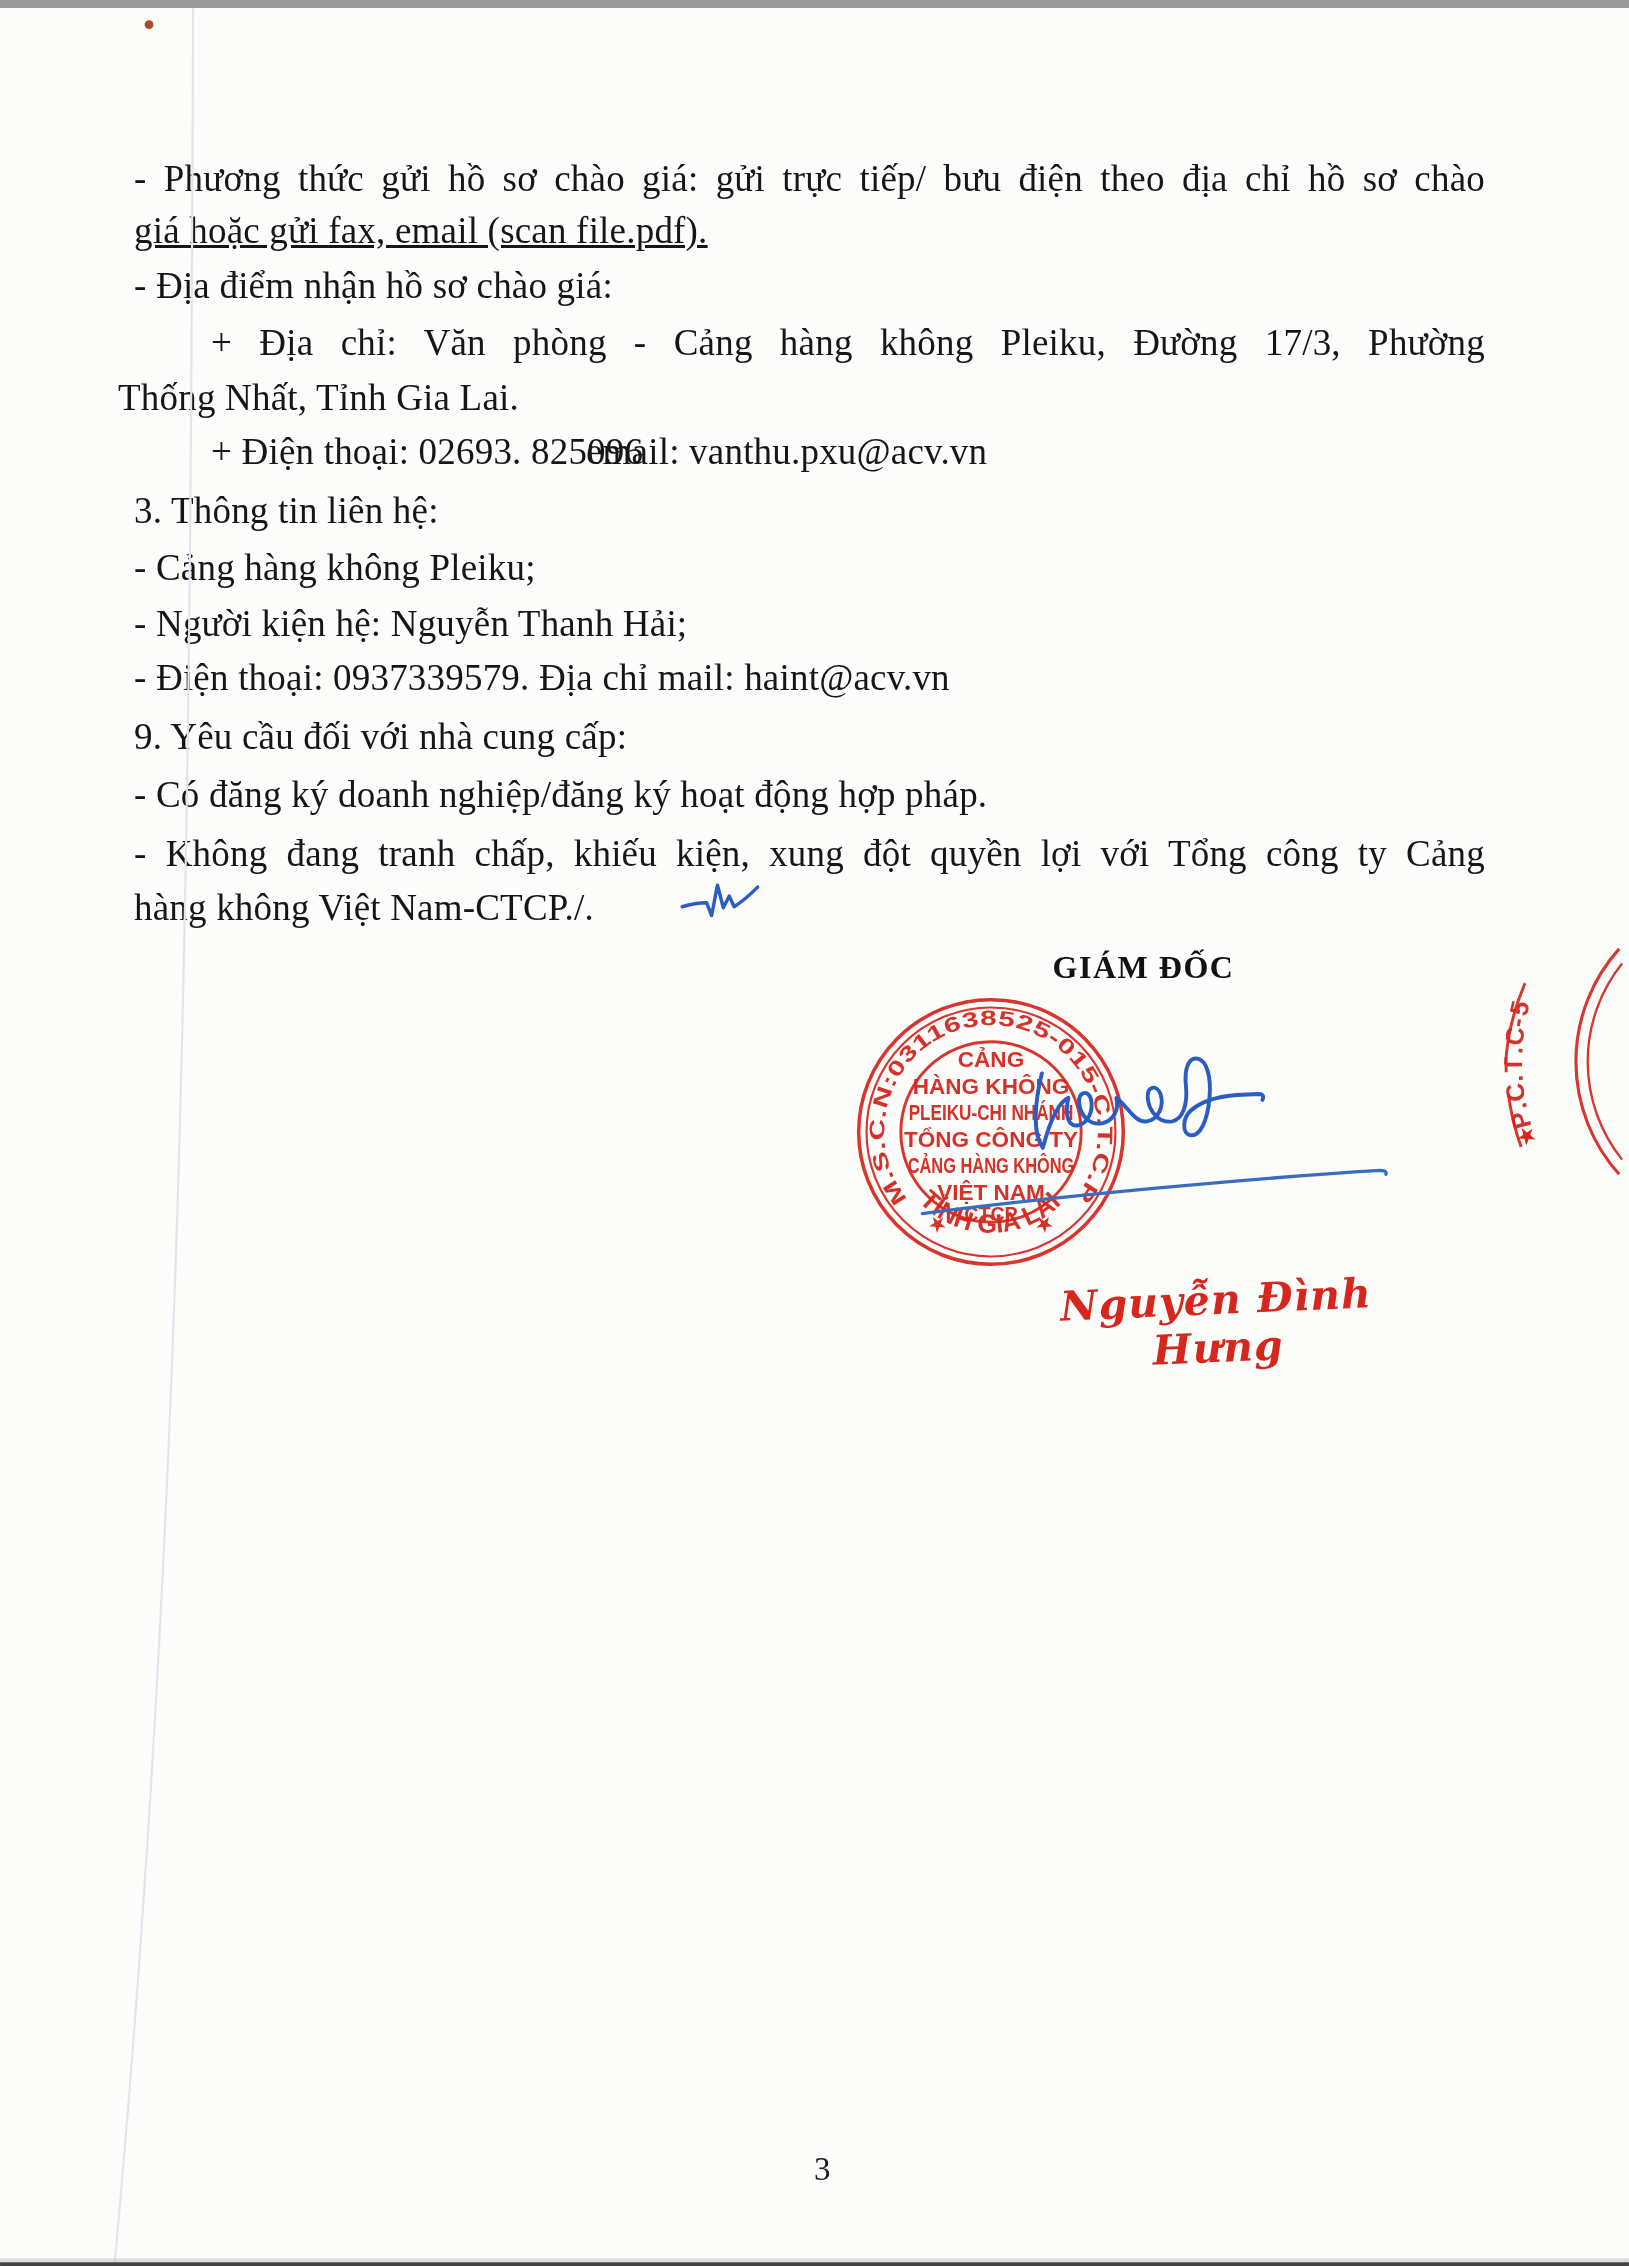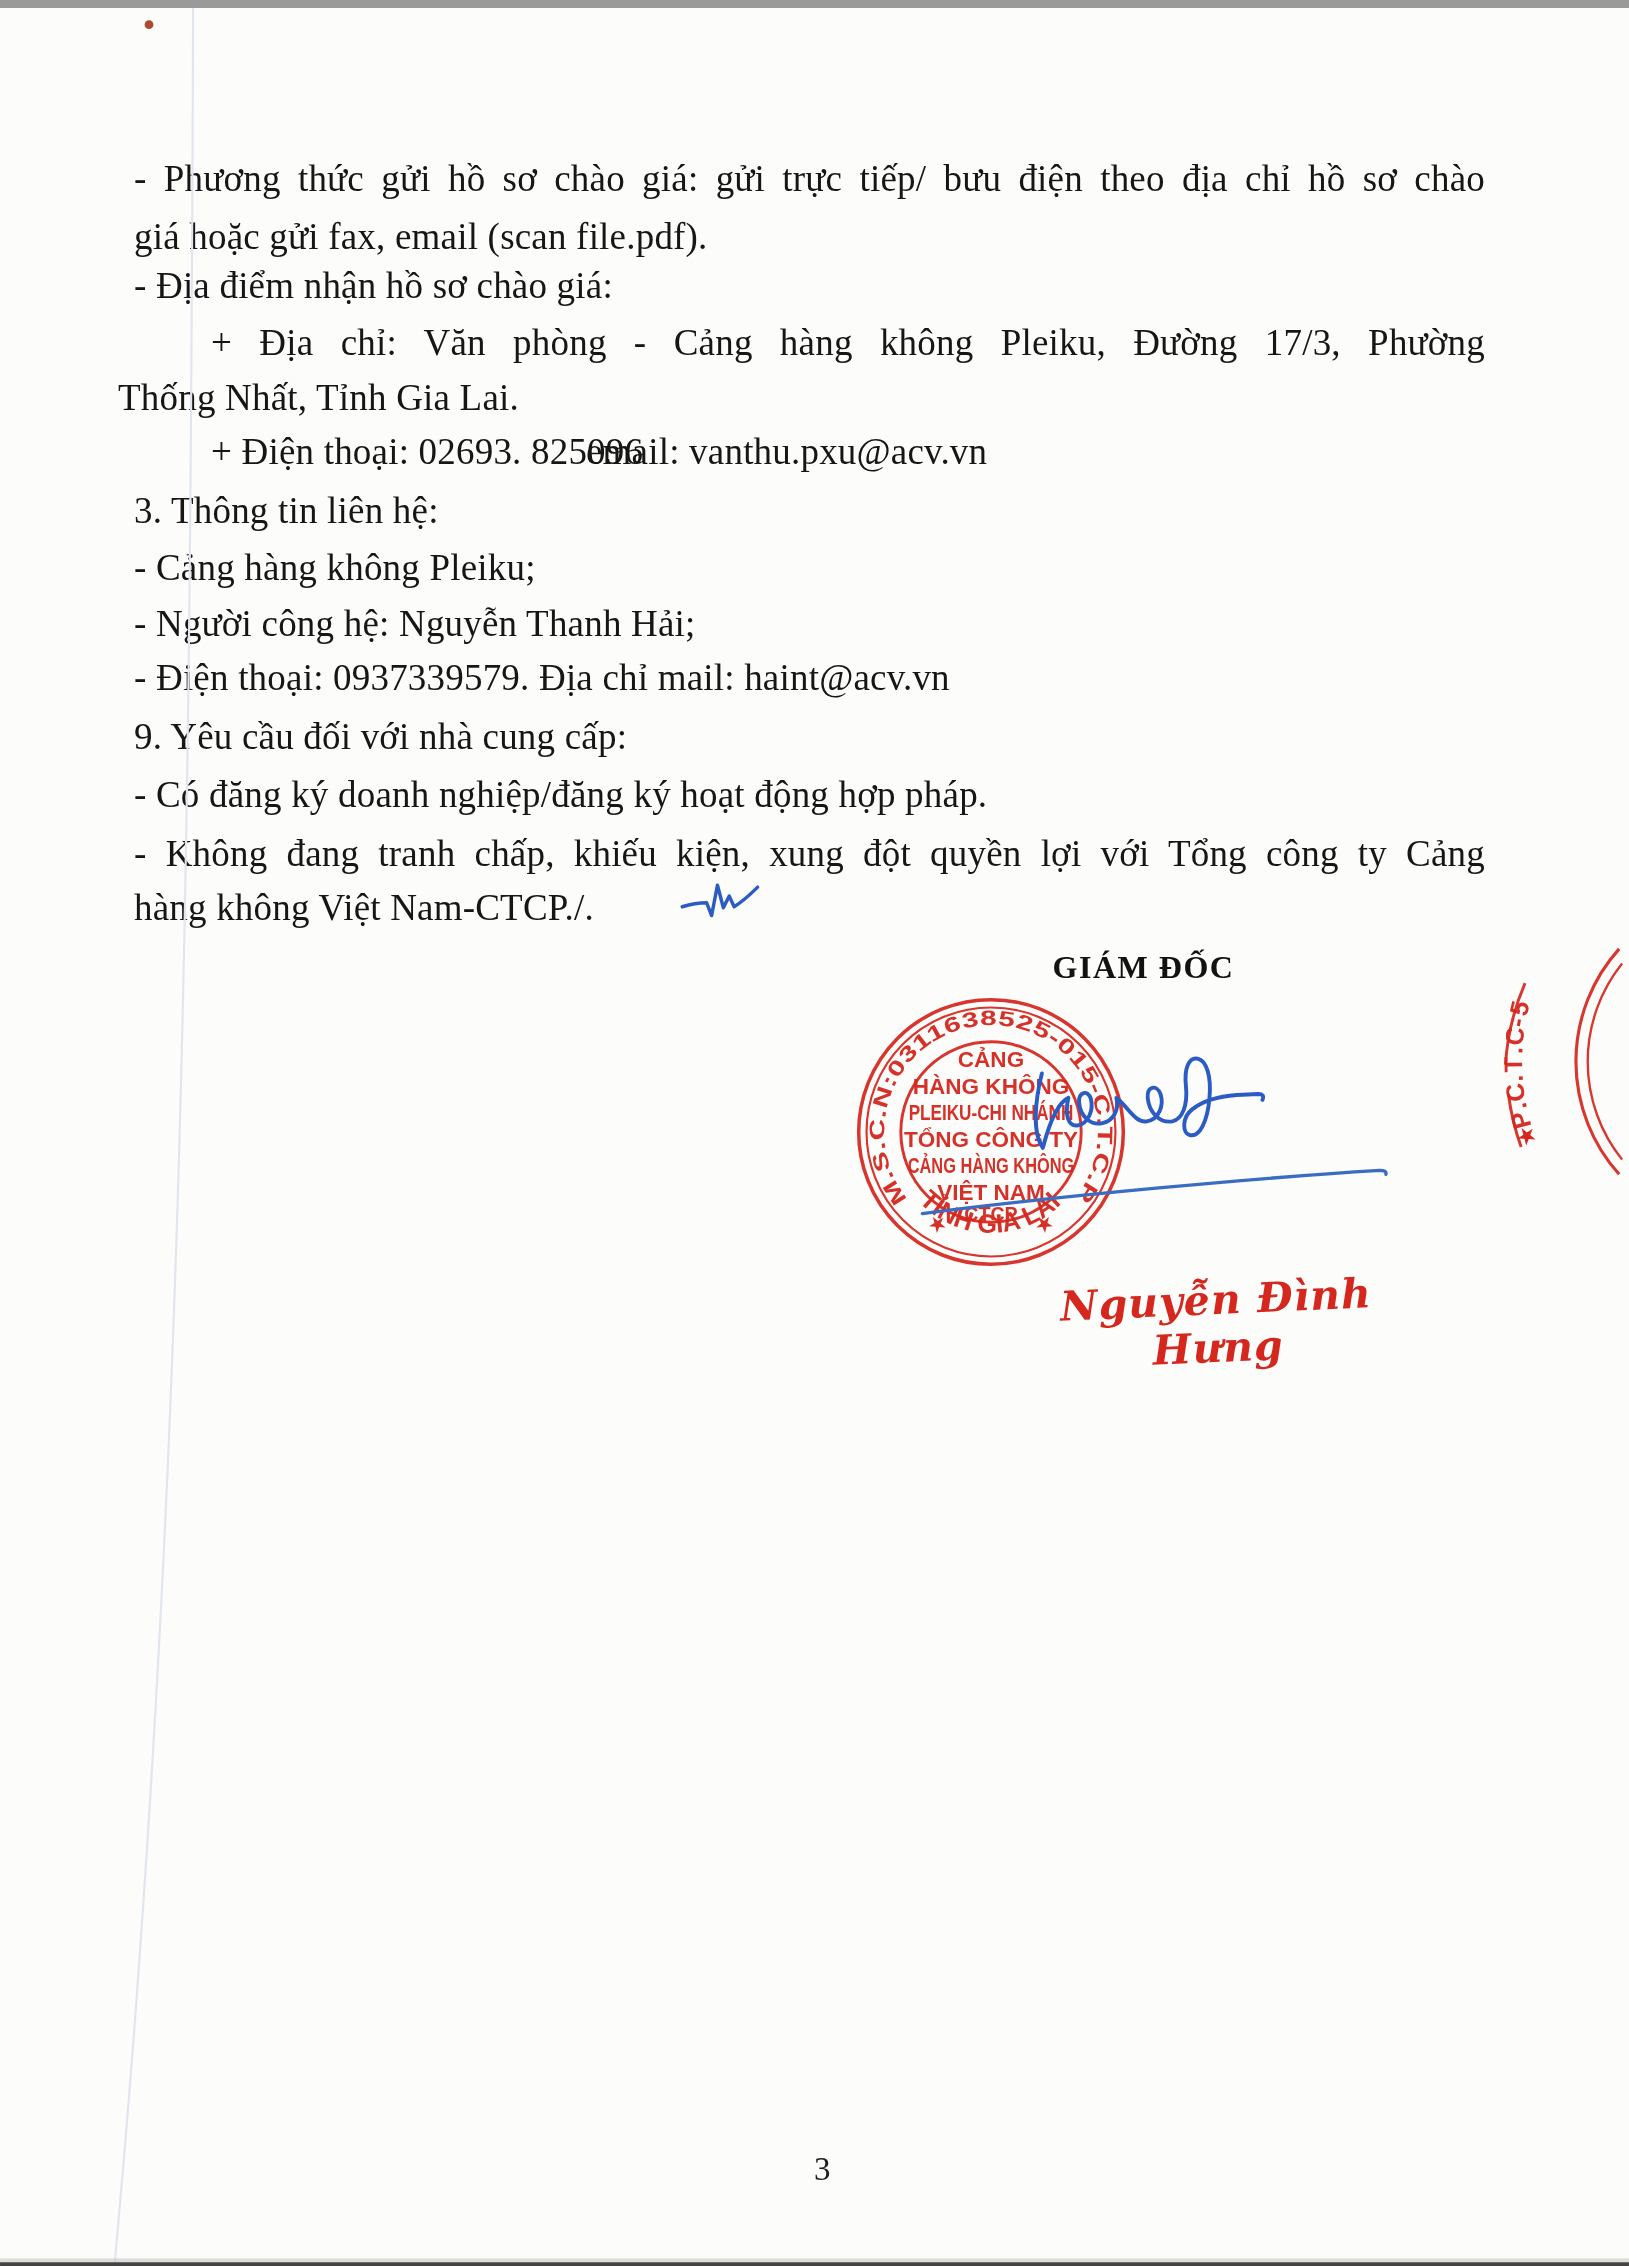--- a/index.html
+++ b/index.html
@@ -56,34 +56,34 @@
     font-family:"Liberation Sans","DejaVu Sans",sans-serif;
     font-weight:bold;
   }
 </style>
 </head>
 <body>
 
 <div class="page">
 
   <div class="tline just" style="left:134px;top:150px;width:1351px;">- Phương thức gửi hồ sơ chào giá: gửi trực tiếp/ bưu điện theo địa chỉ hồ sơ chào</div>
-  <div class="tline" style="left:134px;top:208px;">giá hoặc gửi fax, email (scan file.pdf).</div>
+  <div class="tline" style="left:134px;top:202px;text-decoration:underline;">giá hoặc gửi fax, email (scan file.pdf).</div>
 
   <div class="tline" style="left:134px;top:257px;">- Địa điểm nhận hồ sơ chào giá:</div>
 
   <div class="tline just" style="left:211px;top:314px;width:1274px;">+ Địa chỉ: Văn phòng - Cảng hàng không Pleiku, Đường 17/3, Phường</div>
   <div class="tline" style="left:118px;top:369px;">Thống Nhất, Tỉnh Gia Lai.</div>
 
   <div class="tline" style="left:211px;top:423px;">+ Điện thoại: 02693. 825096</div>
   <div class="tline" style="left:586px;top:423px;">email: vanthu.pxu@acv.vn</div>
 
   <div class="tline" style="left:134px;top:482px;text-align:right;">3. Thông tin liên hệ:</div>
 
   <div class="tline" style="left:134px;top:539px;">- Cảng hàng không Pleiku;</div>
-  <div class="tline" style="left:134px;top:595px;">- Người công hệ: Nguyễn Thanh Hải;</div>
+  <div class="tline" style="left:134px;top:595px;">- Người kiện hệ: Nguyễn Thanh Hải;</div>
   <div class="tline" style="left:134px;top:649px;">- Điện thoại: 0937339579. Địa chỉ mail: haint@acv.vn</div>
 
   <div class="tline" style="left:134px;top:708px;">9. Yêu cầu đối với nhà cung cấp:</div>
 
   <div class="tline" style="left:134px;top:766px;">- Có đăng ký doanh nghiệp/đăng ký hoạt động hợp pháp.</div>
   <div class="tline" style="left:134px;top:879px;">hàng không Việt Nam-CTCP./.</div>
   <div class="tline just" style="left:134px;top:825px;width:1351px;">- Không đang tranh chấp, khiếu kiện, xung đột quyền lợi với Tổng công ty Cảng</div>
 
   <div class="sig-title">GIÁM ĐỐC</div>
 

